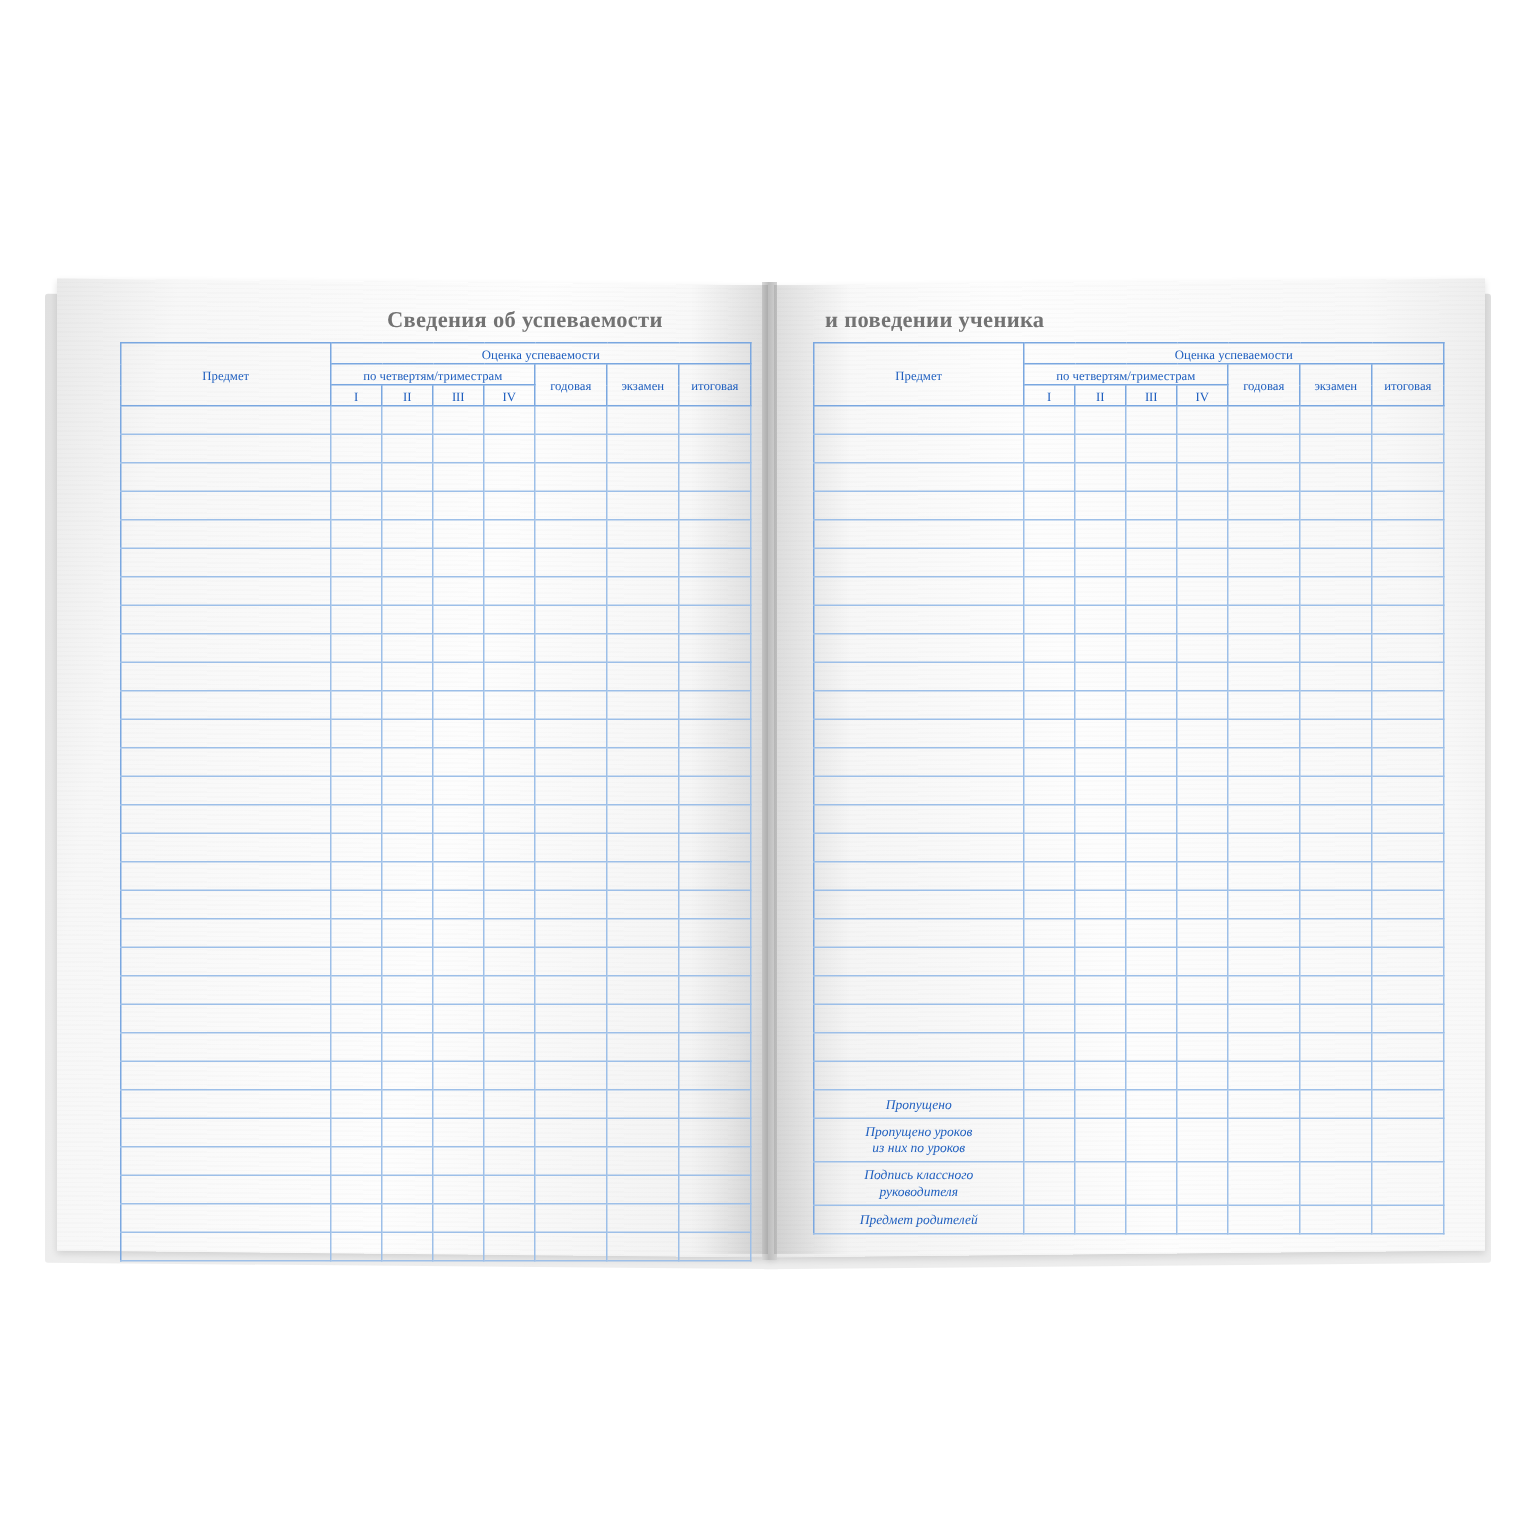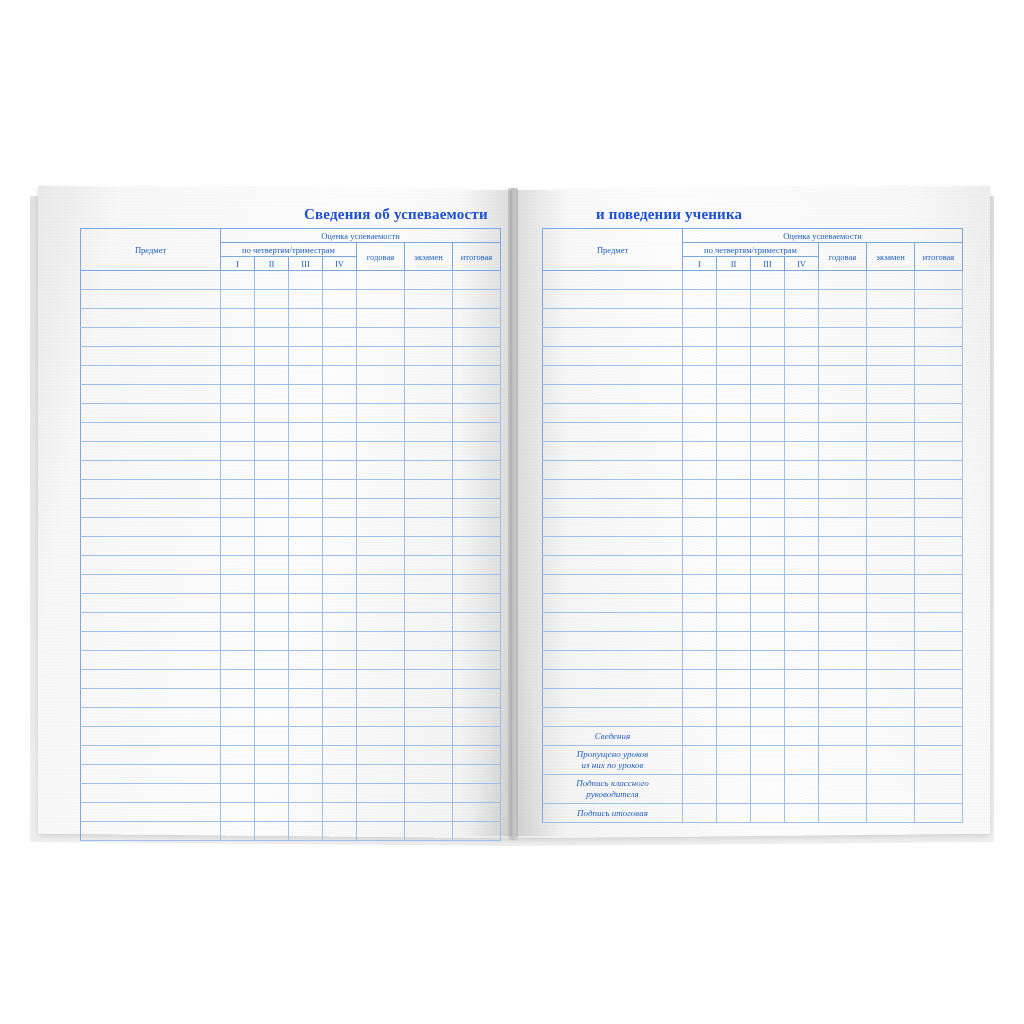--- a/index.html
+++ b/index.html
@@ -94,25 +94,24 @@
     background: linear-gradient(180deg,#e0e0e0,#ededed);
     transform: skewY(-0.5deg);
     z-index: 0;
   }
   .doc-title {
     position: absolute;
     top: 38px;
     font-family: "Liberation Serif", serif;
     font-weight: bold;
     font-size: 15px;
-    color: #1d4ed8;
+    color: #737373;
     letter-spacing: 0.2px;
     white-space: nowrap;
     z-index: 6;
-    margin-left: 46px;
   }
   .doc-title.left  { left: 228px; }
   .doc-title.right { left: 520px; }
 
   
   .sheet-inner {
     position: absolute;
     z-index: 5;
   }
   .sheet-inner.left  { left: 50px;  top: 60px;  width: 420px; }
@@ -812,21 +811,21 @@
               <td class="row-cell first">&nbsp;</td>
               <td class="row-cell">&nbsp;</td>
               <td class="row-cell">&nbsp;</td>
               <td class="row-cell">&nbsp;</td>
               <td class="row-cell">&nbsp;</td>
               <td class="row-cell">&nbsp;</td>
               <td class="row-cell">&nbsp;</td>
               <td class="row-cell">&nbsp;</td>
             </tr>
             <tr class="data-row">
-              <td class="row-cell first note-label">Сведения</td>
+              <td class="row-cell first note-label">Пропущено</td>
               <td class="row-cell">&nbsp;</td>
               <td class="row-cell">&nbsp;</td>
               <td class="row-cell">&nbsp;</td>
               <td class="row-cell">&nbsp;</td>
               <td class="row-cell">&nbsp;</td>
               <td class="row-cell">&nbsp;</td>
               <td class="row-cell">&nbsp;</td>
             </tr>
             <tr class="data-row">
               <td class="row-cell first note-label" style="height: 28px; font-family: Liberation Serif, serif;"><span>Пропущено уроков</span><span class="note-l2">из них по уроков</span></td>
@@ -842,21 +841,21 @@
               <td class="row-cell first note-label" style="height: 28px;"><span>Подпись классного</span><span class="note-l2">руководителя</span></td>
               <td class="row-cell" style="height: 28px;">&nbsp;</td>
               <td class="row-cell" style="height: 28px;">&nbsp;</td>
               <td class="row-cell" style="height: 28px;">&nbsp;</td>
               <td class="row-cell" style="height: 28px;">&nbsp;</td>
               <td class="row-cell" style="height: 28px;">&nbsp;</td>
               <td class="row-cell" style="height: 28px;">&nbsp;</td>
               <td class="row-cell" style="height: 28px;">&nbsp;</td>
             </tr>
             <tr class="data-row">
-              <td class="row-cell first note-label">Подпись итоговая</td>
+              <td class="row-cell first note-label">Предмет родителей</td>
               <td class="row-cell">&nbsp;</td>
               <td class="row-cell">&nbsp;</td>
               <td class="row-cell">&nbsp;</td>
               <td class="row-cell">&nbsp;</td>
               <td class="row-cell">&nbsp;</td>
               <td class="row-cell">&nbsp;</td>
               <td class="row-cell">&nbsp;</td>
             </tr>
           </tbody>
       </table>

